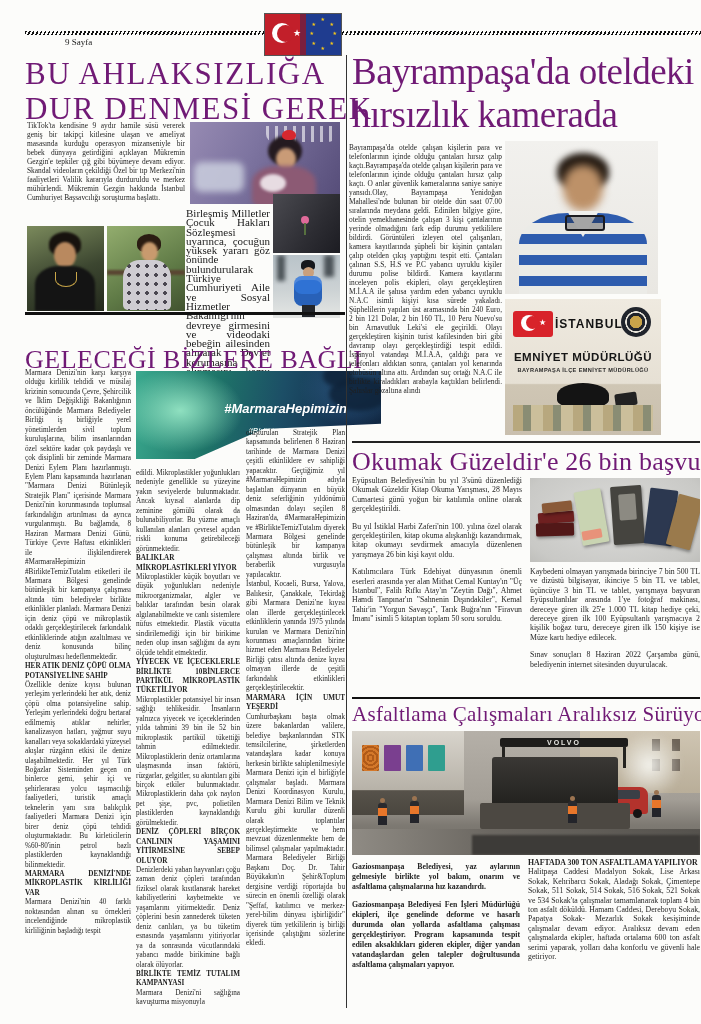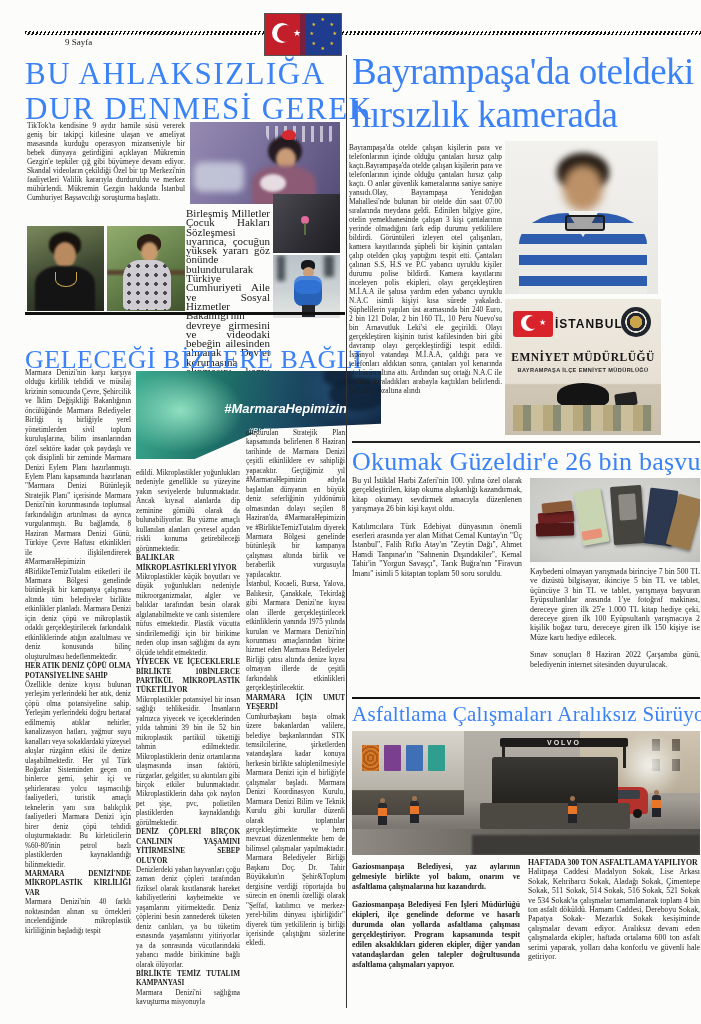--- a/index.html
+++ b/index.html
@@ -5,21 +5,21 @@
   html,body{margin:0;padding:0;background:#888;}
   .page{position:relative;width:701px;height:1024px;background:#fcfcfa;margin:0 auto;
         font-family:"Liberation Serif",serif;color:#1c1c1c;overflow:hidden;}
   .abs{position:absolute;}
   
   .zigzag{height:4px;background:repeating-linear-gradient(115deg,#121212 0 1.6px,transparent 1.6px 3.6px);}
   .heavy-rule{background:#111;}
   .thin-rule{background:#222;}
   .vrule{background:#333;width:1px;}
   
-  .hl{font-family:"Liberation Serif",serif;font-weight:400;color:#3b82f6;white-space:nowrap;}
+  .hl{font-family:"Liberation Serif",serif;font-weight:400;color:#701a75;white-space:nowrap;}
   .hl-tiktok{font-size:31px;letter-spacing:1.5px;}
   .hl-bayram{font-size:37px;letter-spacing:-0.5px;}
   .hl-marmara{font-size:26px;letter-spacing:0.5px;}
   .hl-okumak{font-size:26px;letter-spacing:0.2px;}
   .hl-asfalt{font-size:21px;letter-spacing:0.3px;}
   
   .bcol{font-size:7.4px;line-height:9px;text-align:justify;color:#1f1f1f;overflow:hidden;}
   .bcol .para{margin:0 0 0 0;}
   .bcol.gap .para{margin-bottom:8px;}
   .bcol .subhead{font-weight:bold;margin:0;}
@@ -73,21 +73,21 @@
   
   .ph-evidence{background:linear-gradient(180deg,#efeae0 0%,#e6e0d4 62%,#cfc6b4 63%,#c9bfae 100%);
      font-family:"Liberation Sans",sans-serif;text-align:center;}
   .ph-evidence .flag{position:absolute;left:8px;top:12px;width:40px;height:26px;background:#d8232a;border-radius:3px;}
   .ph-evidence .cres{position:absolute;left:8px;top:4px;width:16px;height:16px;background:#fff;border-radius:50%;}
   .ph-evidence .cres::after{content:"";position:absolute;left:4.5px;top:1.2px;width:13px;height:13px;background:#d8232a;border-radius:50%;}
   .ph-evidence .fstar{position:absolute;left:26px;top:8px;color:#fff;font-size:8px;line-height:8px;}
   .ph-evidence .city{position:absolute;left:50px;top:18px;width:66px;font-weight:bold;font-size:12px;letter-spacing:1px;color:#141414;}
   .ph-evidence .emblem{position:absolute;right:10px;top:8px;width:30px;height:30px;border-radius:50%;
      background:radial-gradient(circle,#c9a44a 0 6px,#20242c 6.5px 9px,#e8e4da 9.5px 10.5px,#20242c 11px 15px);}
-  .ph-evidence .org{position:absolute;left:0;top:52px;width:100%;font-weight:bold;font-size:11.5px;color:#161616;letter-spacing:.5px;font-family:Liberation Serif, serif;}
+  .ph-evidence .org{position:absolute;left:0;top:52px;width:100%;font-weight:bold;font-size:11.5px;color:#161616;letter-spacing:.5px;}
   .ph-evidence .suborg{position:absolute;left:0;top:68px;width:100%;font-weight:bold;font-size:5.6px;color:#2a2a2a;letter-spacing:.4px;}
   .ph-evidence .hat{position:absolute;left:52px;top:84px;width:52px;height:24px;background:#141414;border-radius:50% 50% 30% 30%;filter:blur(.6px);}
   .ph-evidence .phone{position:absolute;left:110px;top:94px;width:22px;height:13px;background:#222;border-radius:2px;transform:rotate(-8deg);}
   .ph-evidence .money{position:absolute;left:8px;bottom:4px;width:140px;height:26px;filter:blur(.3px);
      background:repeating-linear-gradient(90deg,#b8a87e 0 10px,#8a8d74 10px 18px,#cbbf9b 18px 30px),
                 repeating-linear-gradient(0deg,transparent 0 6px,rgba(60,50,30,.35) 6px 8px);}
   
   .ph-campaign{background:
      radial-gradient(90px 60px at 18% 45%,#8fe0c0 0%,rgba(143,224,192,0) 70%),
      radial-gradient(70px 50px at 88% 20%,#2c567e 0%,rgba(44,86,126,0) 75%),
@@ -257,20 +257,21 @@
     <div class="suborg">BAYRAMPAŞA İLÇE EMNİYET MÜDÜRLÜĞÜ</div>
     <div class="hat"></div>
     <div class="phone"></div>
     <div class="money"></div>
   </div>
 
   <div class="abs thin-rule" style="left:352px;top:441px;width:348px;height:1.5px;"></div>
 
   <div class="abs hl hl-okumak" style="left:352px;top:447px;">Okumak Güzeldir'e 26 bin başvuru</div>
   <div class="abs bcol gap" style="left:352px;top:476px;width:170px;height:218px;font-size:7.8px;line-height:9.4px;">
+      <div class="para">Eyüpsultan Belediyesi'nin bu yıl 3'sünü düzenlediği Okumak Güzeldir Kitap Okuma Yarışması, 28 Mayıs Cumartesi günü yoğun bir katılımla online olarak gerçekleştirildi.</div>
       <div class="para">Bu yıl İstiklal Harbi Zaferi'nin 100. yılına özel olarak gerçekleştirilen, kitap okuma alışkanlığı kazandırmak, kitap okumayı sevdirmek amacıyla düzenlenen yarışmaya 26 bin kişi kayıt oldu.</div>
       <div class="para">Katılımcılara Türk Edebiyat dünyasının önemli eserleri arasında yer alan Mithat Cemal Kuntay'ın "Üç İstanbul", Falih Rıfkı Atay'ın "Zeytin Dağı", Ahmet Hamdi Tanpınar'ın "Sahnenin Dışındakiler", Kemal Tahir'in "Yorgun Savaşçı", Tarık Buğra'nın "Firavun İmanı" isimli 5 kitaptan toplam 50 soru soruldu.</div>
     </div>
 
   <div class="photo ph-books" style="left:530px;top:478px;width:170px;height:84px;">
     <div class="book" style="left:8px;top:34px;width:36px;height:11px;background:#6e2020;transform:rotate(-4deg);"></div>
     <div class="book" style="left:6px;top:45px;width:38px;height:13px;background:#521818;transform:rotate(-2deg);"></div>
     <div class="book" style="left:12px;top:24px;width:30px;height:10px;background:#8a5a38;transform:rotate(-6deg);"></div>
     <div class="book" style="left:48px;top:12px;width:27px;height:54px;background:#c9d4b2;transform:rotate(-10deg);"></div>
     <div class="book" style="left:52px;top:52px;width:20px;height:9px;background:#e8927a;transform:rotate(-10deg);box-shadow:none;"></div>

